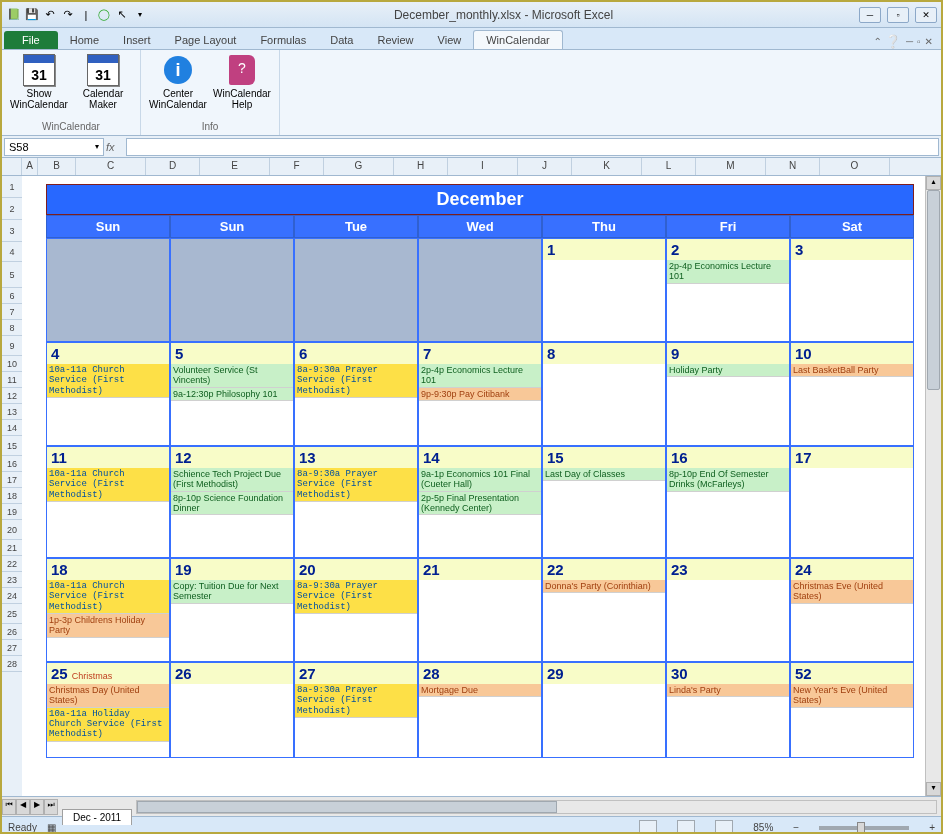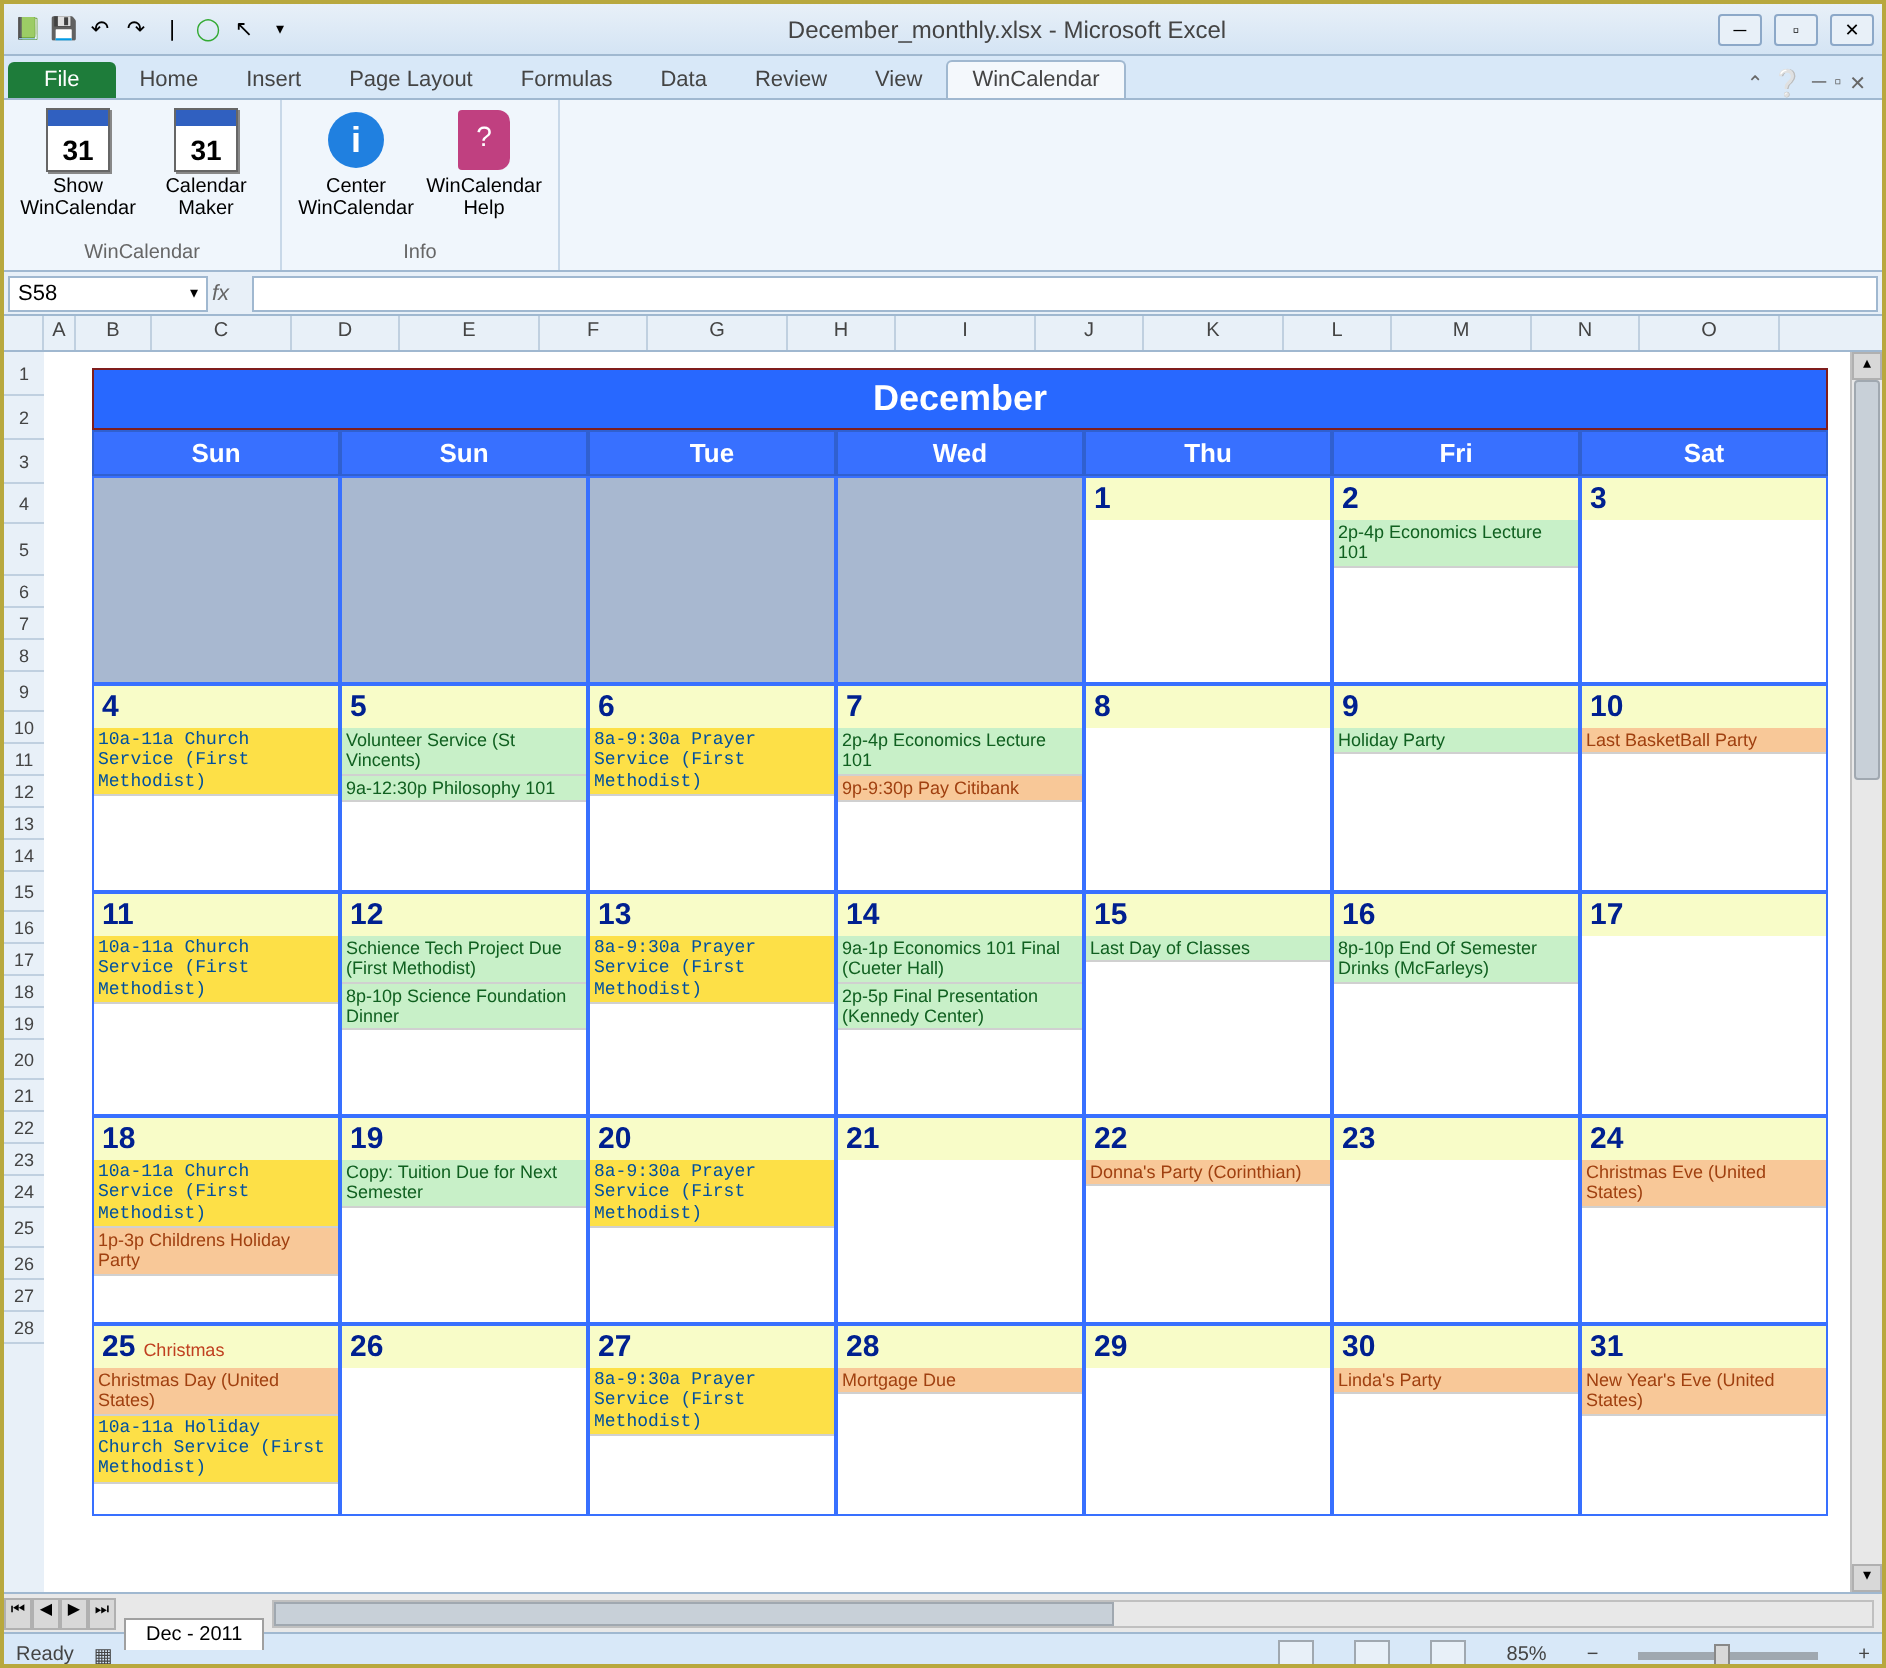--- a/index.html
+++ b/index.html
@@ -350,21 +350,21 @@
               <div class="evt orange">Mortgage Due</div>
             </div>
             <div class="cal-cell" style="min-height: 96px;">
               <div class="cal-datenum">29</div>
             </div>
             <div class="cal-cell" style="min-height: 96px;">
               <div class="cal-datenum">30</div>
               <div class="evt orange">Linda's Party</div>
             </div>
             <div class="cal-cell" style="min-height: 96px;">
-              <div class="cal-datenum">31</div>
+              <div class="cal-datenum">52</div>
               <div class="evt orange">New Year's Eve (United States)</div>
             </div>
           </div>
         </div>
     </div>
   </div>
   <div class="scroll-v">
     <div class="scroll-btn">▴</div>
     <div class="scroll-thumb-v"></div>
     <div class="scroll-btn" style="position:absolute;bottom:0;left:0;right:0">▾</div>

